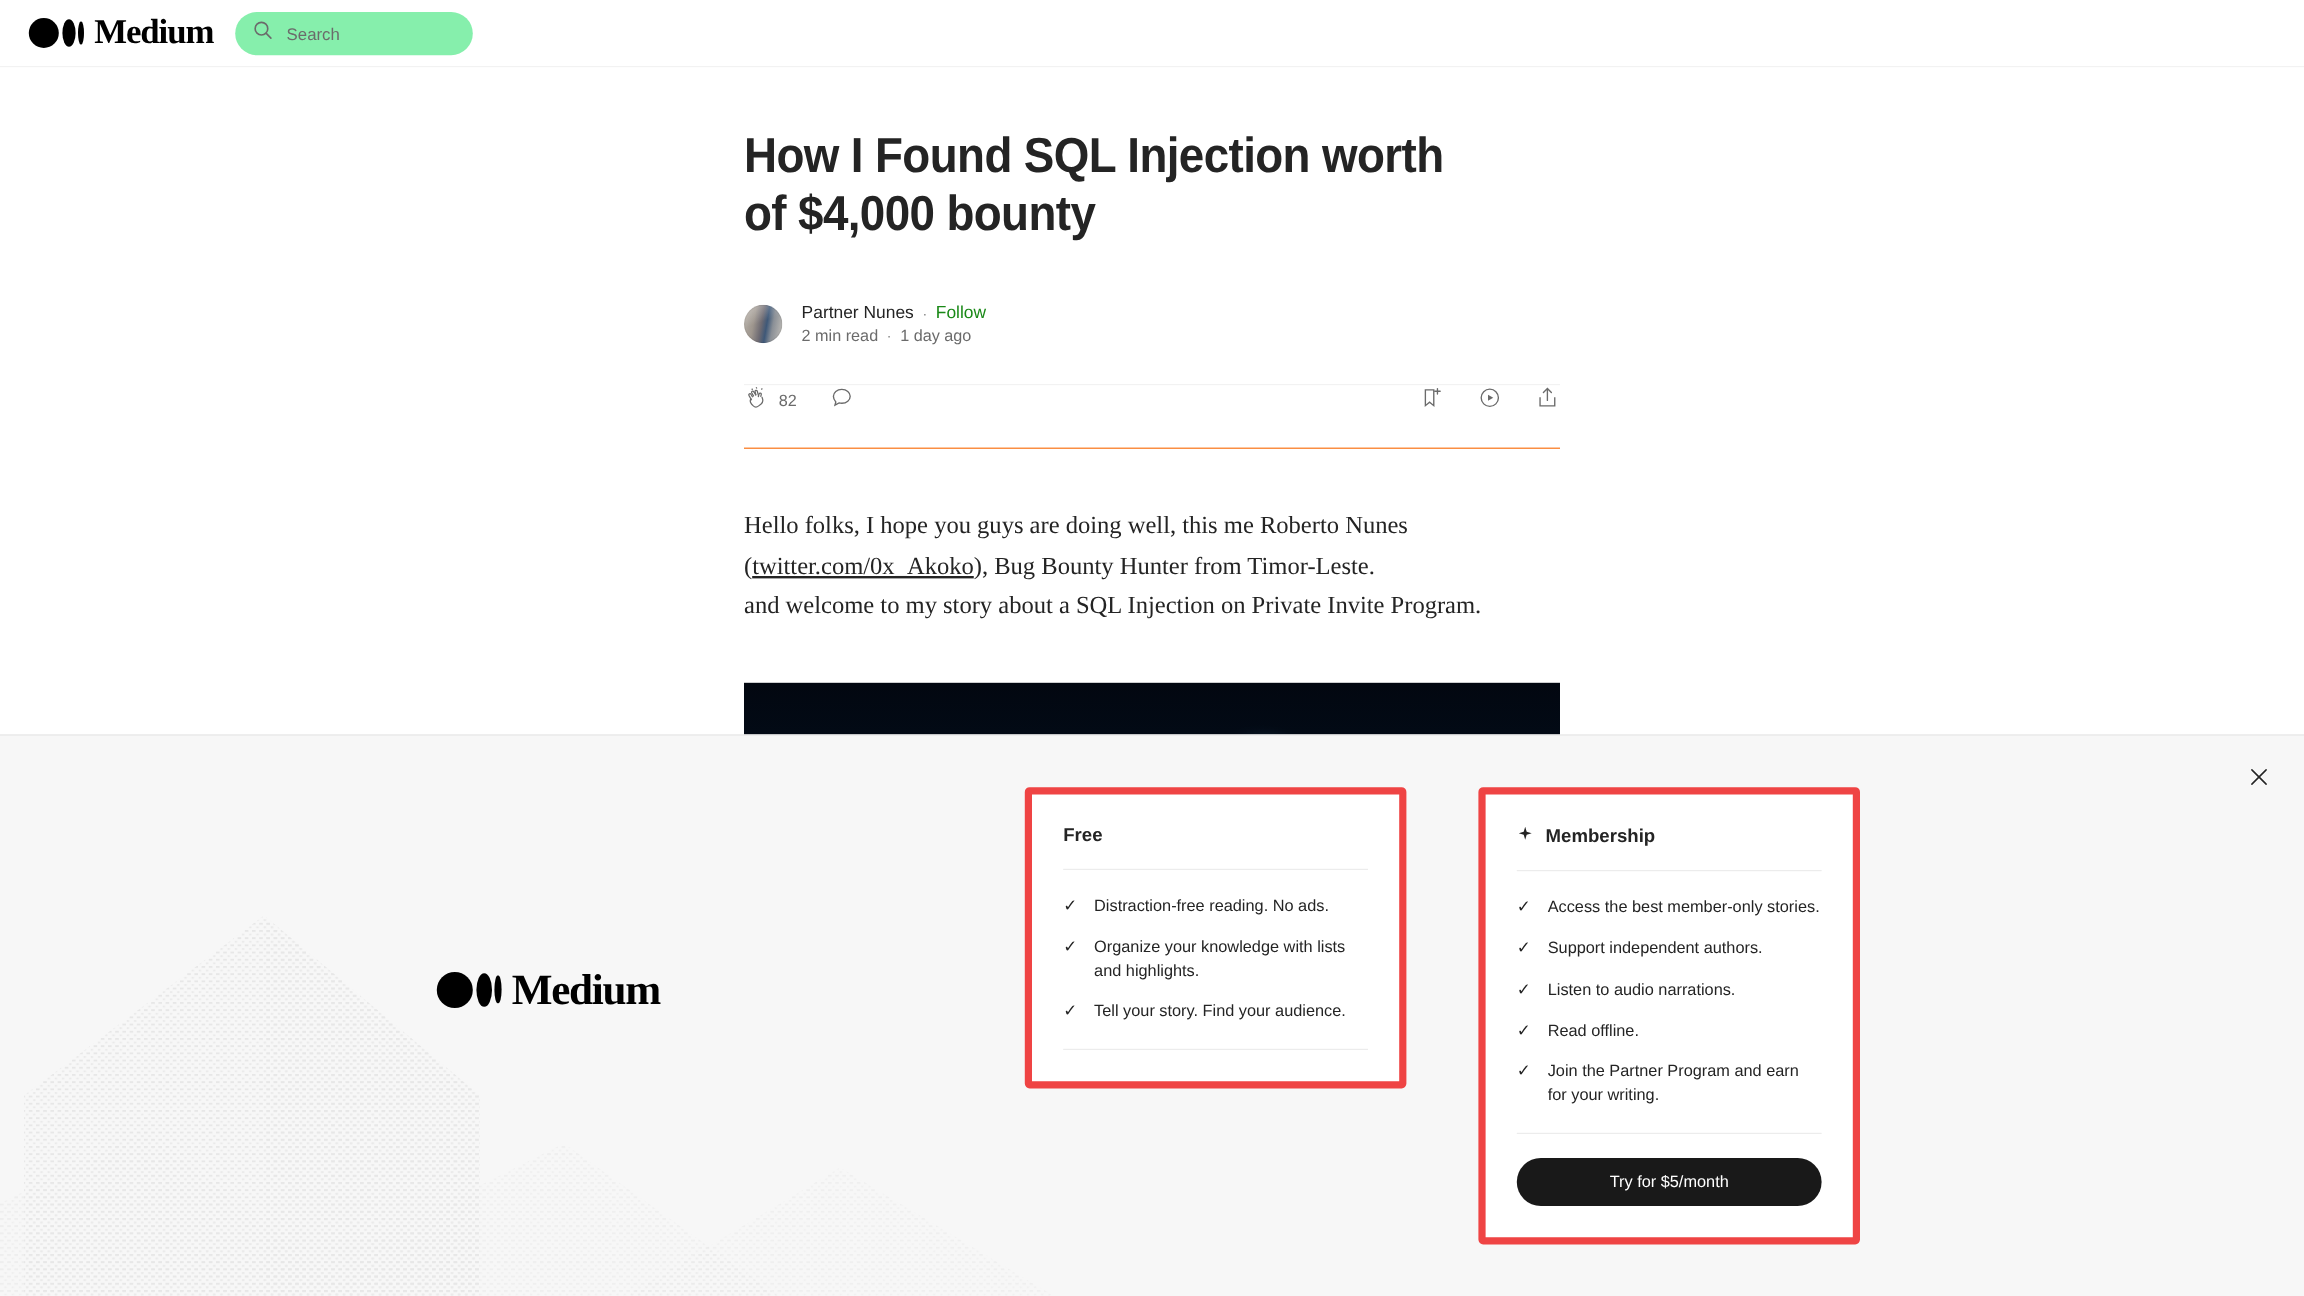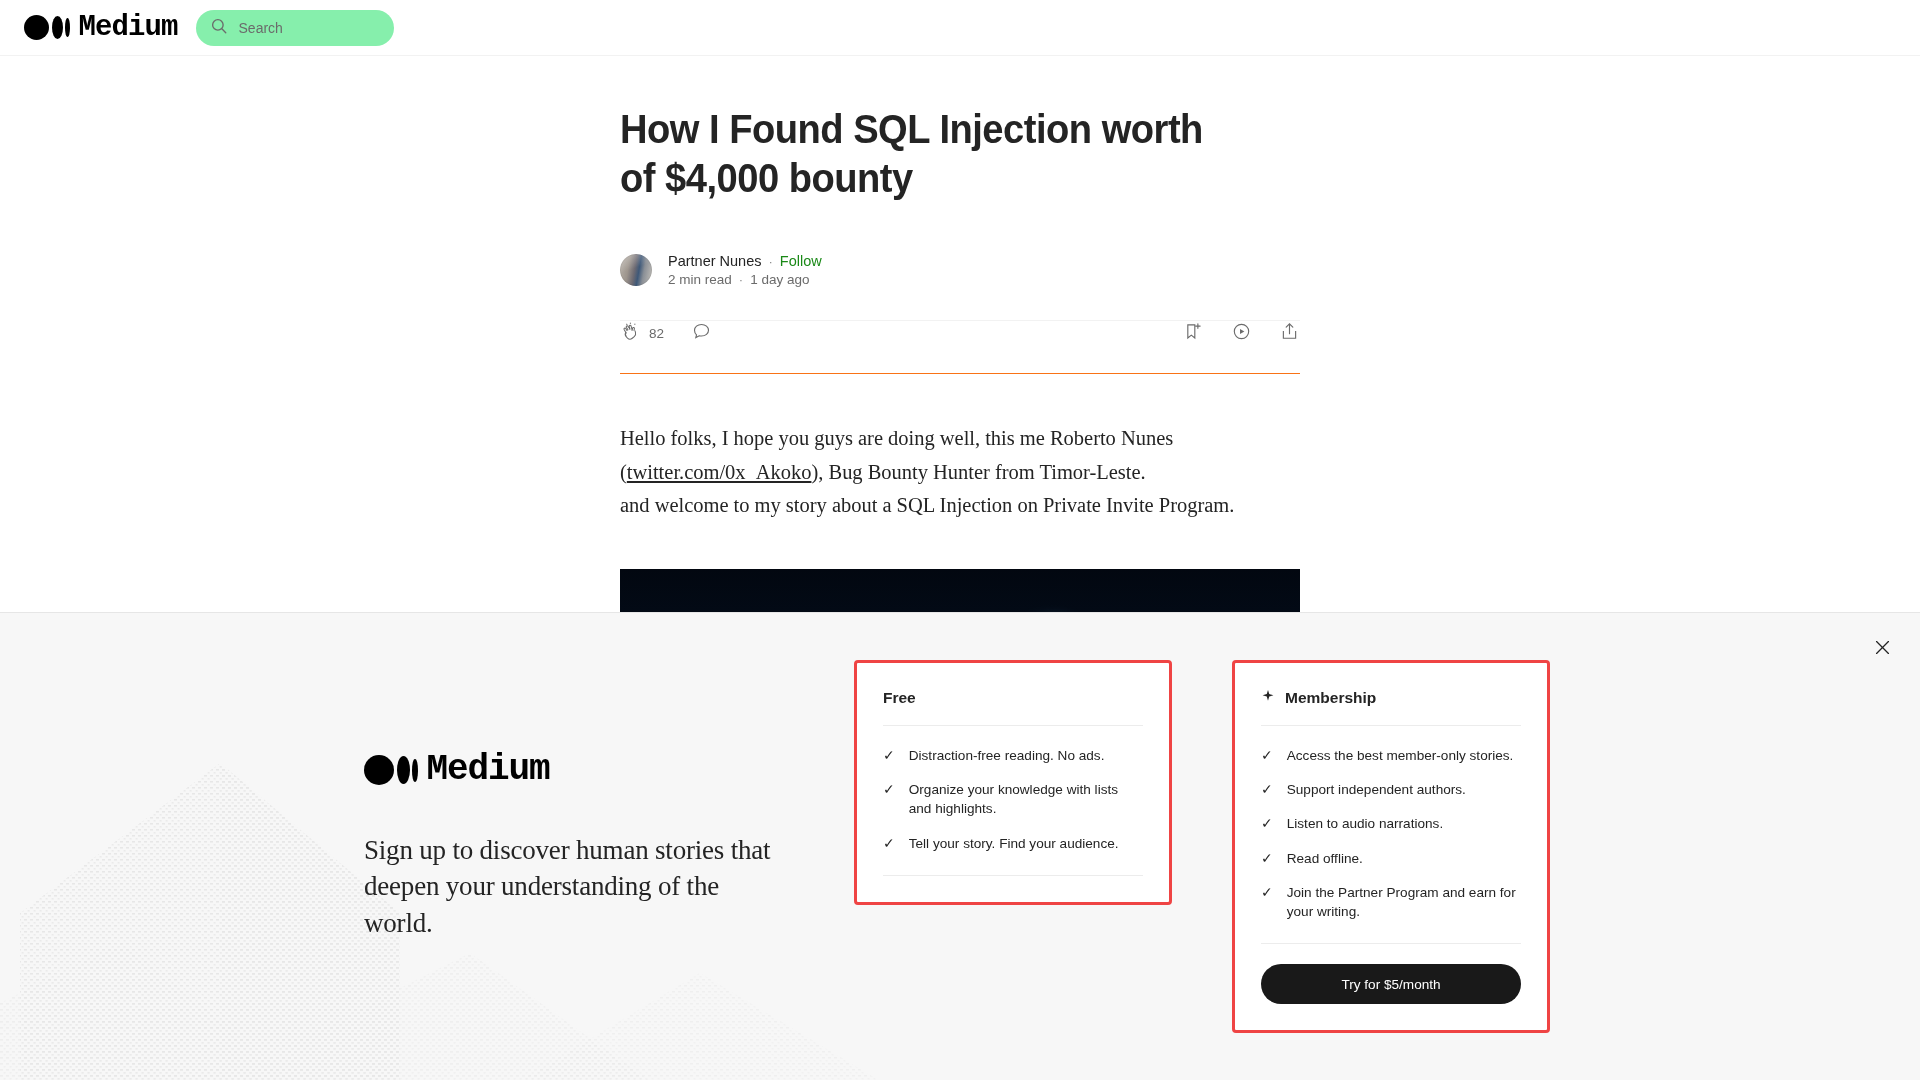--- a/index.html
+++ b/index.html
@@ -31,21 +31,21 @@
     display: flex;
     align-items: center;
     gap: 5px;
     cursor: pointer;
   }
   .logo-marks { display: flex; align-items: center; gap: 2.5px; }
   .logo-dot-lg { width: 25px; height: 25px; border-radius: 50%; background: #000; }
   .logo-dot-md { width: 11px; height: 23px; border-radius: 50%; background: #000; }
   .logo-dot-sm { width: 4.5px; height: 19px; border-radius: 50%; background: #000; }
   .logo-word {
-    font-family: Liberation Mono, monospace;
+    font-family: Liberation Serif, serif;
     font-size: 29px;
     font-weight: 700;
     letter-spacing: -0.9px;
     color: #000;
     margin-left: 4px;
     line-height: 1;
   }
 
   .search-box {
     display: flex;
@@ -306,21 +306,21 @@
     font-size: 27px;
     line-height: 1.34;
     color: #242424;
     letter-spacing: -0.2px;
   }
 
   .cards { display: flex; gap: 60px; align-items: flex-start; }
   .card {
     width: 318px;
     background: #ffffff;
-    border: 3px solid #ef4444;
+    border: 6px solid #ef4444;
     border-radius: 4px;
     padding: 26px 26px 26px;
   }
   .card-title {
     font-size: 15.5px;
     font-weight: 700;
     color: #242424;
     display: flex;
     align-items: center;
     gap: 10px;
@@ -505,21 +505,20 @@
 
     <div class="banner-left">
       <div class="banner-logo medium-logo">
         <div class="logo-marks">
           <div class="logo-dot-lg"></div>
           <div class="logo-dot-md"></div>
           <div class="logo-dot-sm"></div>
         </div>
         <span class="logo-word">Medium</span>
       </div>
-      <div class="banner-headline">Sign up to discover human stories that deepen your understanding of the world.</div>
     </div>
 
     <div class="cards">
 
       <div class="card card-free">
         <div class="card-title">
           <span>Free</span>
         </div>
         <div class="card-divider"></div>
         <div class="feature-list">

